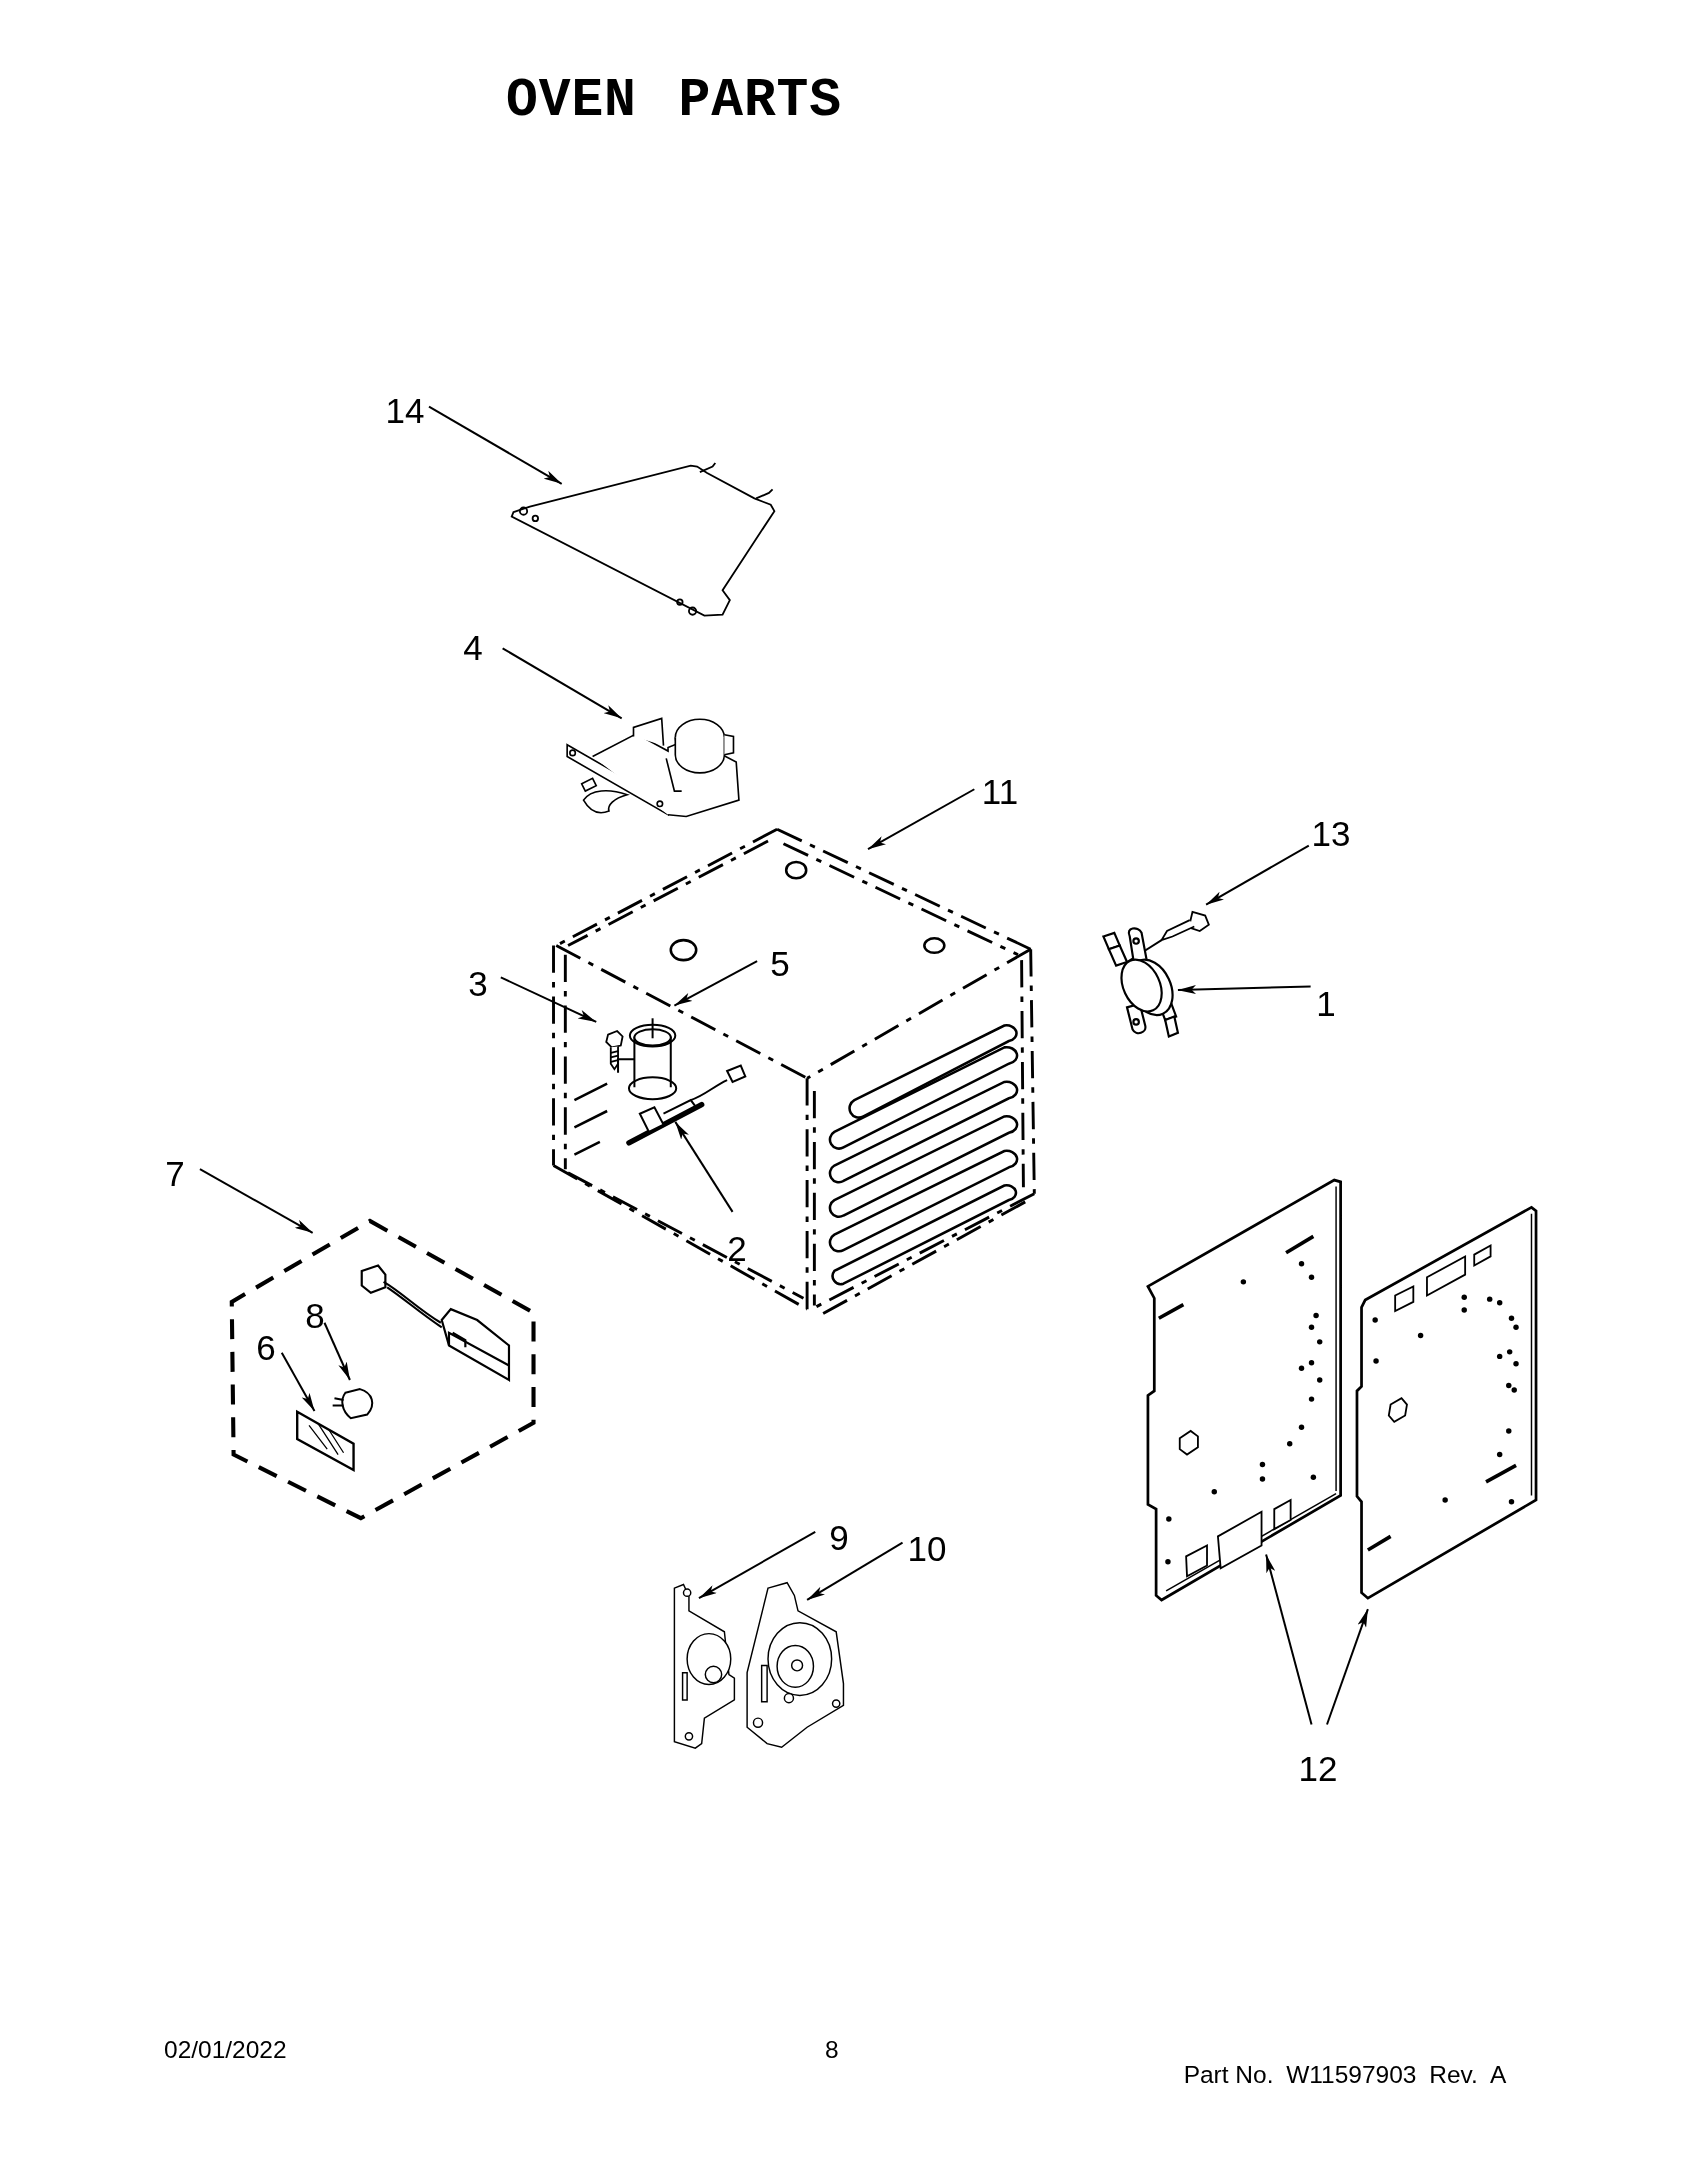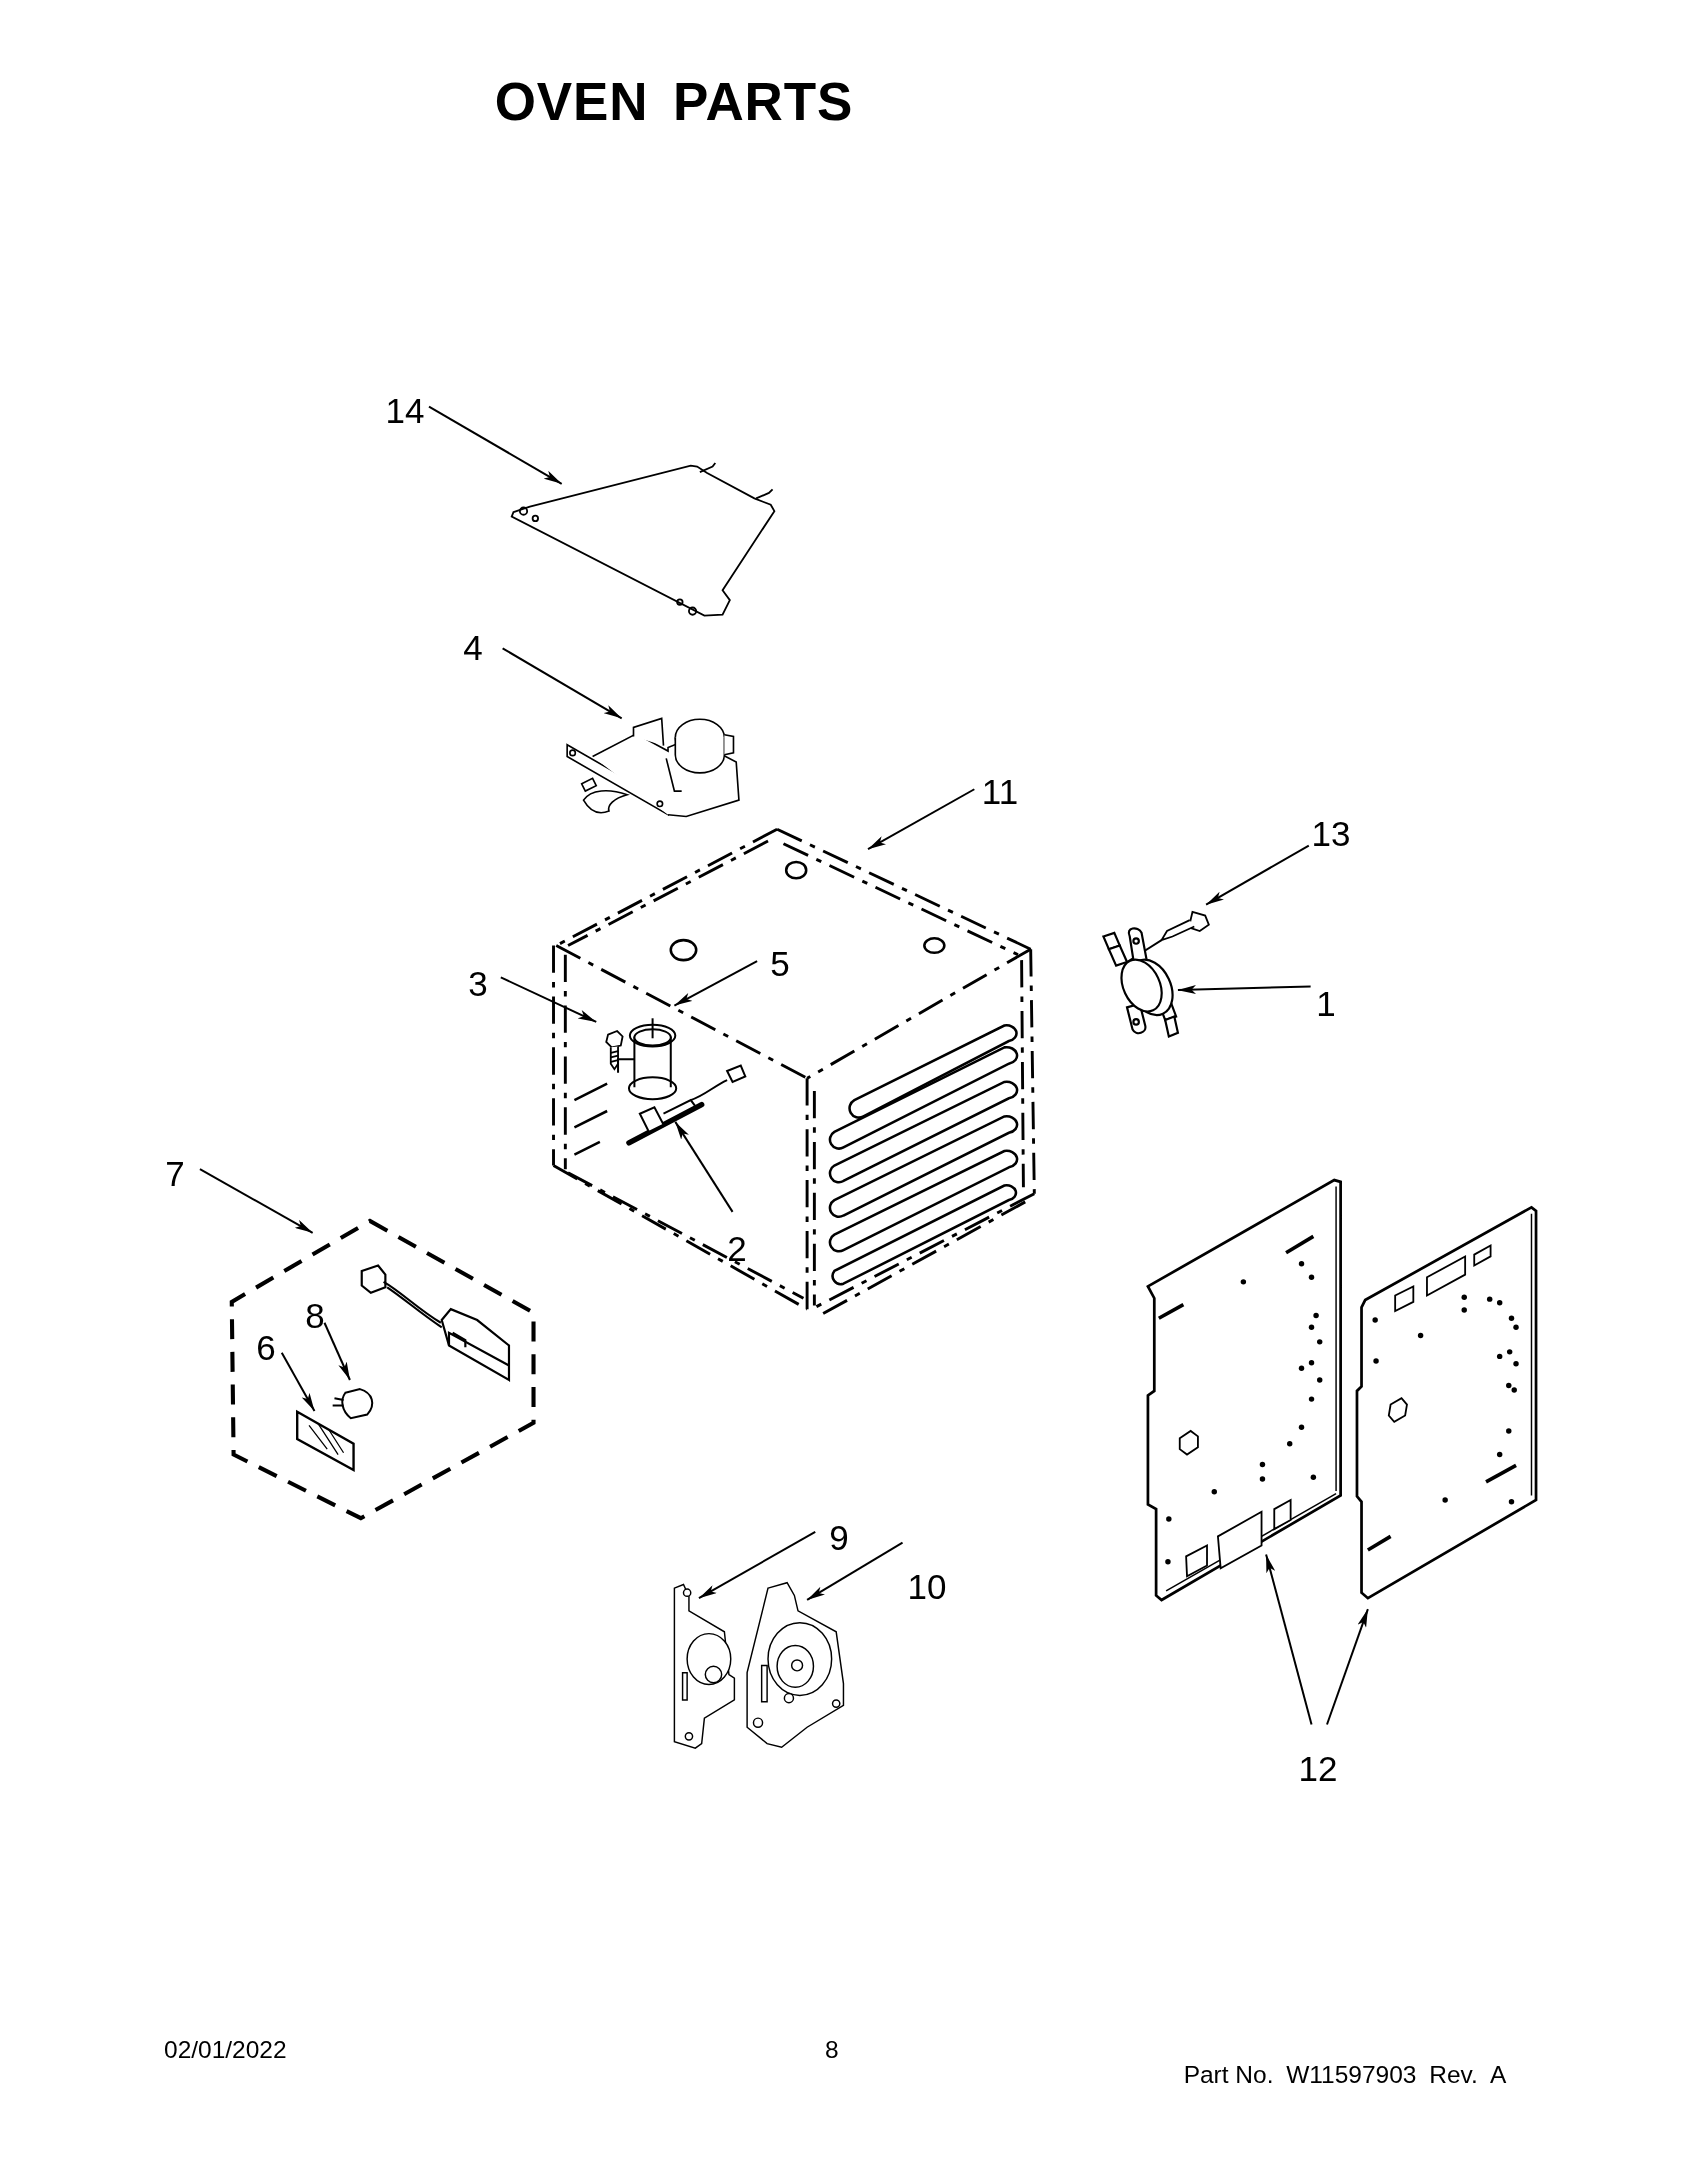--- a/index.html
+++ b/index.html
@@ -1,19 +1,19 @@
 <!DOCTYPE html>
 <html style="font-size:14.5px"><head>
 <meta charset="utf-8">
 <style>
   html, body { margin: 0; padding: 0; background: #ffffff; }
   body { width: 1686px; height: 2182px; position: relative; overflow: hidden;
          font-family: "Liberation Sans", sans-serif; color: #000; }
   .title { position: absolute; left: 0; top: 71px; width: 1348px; text-align: center;
-           font-family: Liberation Sans, sans-serif; font-weight: bold; font-size: 53px;
+           font-family: Liberation Mono, monospace; font-weight: bold; font-size: 53px;
            letter-spacing: 0.9px; word-spacing: 9px; }
   svg.diagram { position: absolute; left: 0; top: 0; }
   .callout { position: absolute; font-family: "Liberation Sans", sans-serif; font-size: 35px;
              line-height: 1; transform: translate(-50%, -50%); white-space: nowrap; margin-top: 17px; }
   .footer { position: absolute; top: 2038px; font-family: "Liberation Sans", sans-serif;
             font-size: 24.5px; line-height: 1; white-space: pre; }
   .f-date { left: 164px; }
   .f-page { left: 825px; }
   .f-part { left: 1170px; }
   .f-part span { margin-right: 12.7px; }
@@ -253,21 +253,21 @@
 <div>
   <div class="callout" style="left:1326px;top:986px;">1</div>
   <div class="callout" style="left:737px;top:1231px;">2</div>
   <div class="callout" style="left:478px;top:966px;">3</div>
   <div class="callout" style="left:473px;top:630px;">4</div>
   <div class="callout" style="left:780px;top:946px;">5</div>
   <div class="callout" style="left:266px;top:1330px;">6</div>
   <div class="callout" style="left:175px;top:1156px;">7</div>
   <div class="callout" style="left:315px;top:1298px;">8</div>
   <div class="callout" style="left:839px;top:1520px;">9</div>
-  <div class="callout" style="left:927px;top:1569px;">10</div>
+  <div class="callout" style="left:927px;top:1531px;">10</div>
   <div class="callout" style="left:1000px;top:774px;">11</div>
   <div class="callout" style="left:1318px;top:1751px;">12</div>
   <div class="callout" style="left:1331px;top:816px;">13</div>
   <div class="callout" style="left:405px;top:393px;">14</div>
 </div>
 
 <div class="footer f-date">02/01/2022</div>
 <div class="footer f-page">8</div>
 <div class="footer f-part">
   <span>Part No.</span><span>W11597903</span><span>Rev.  A</span>

